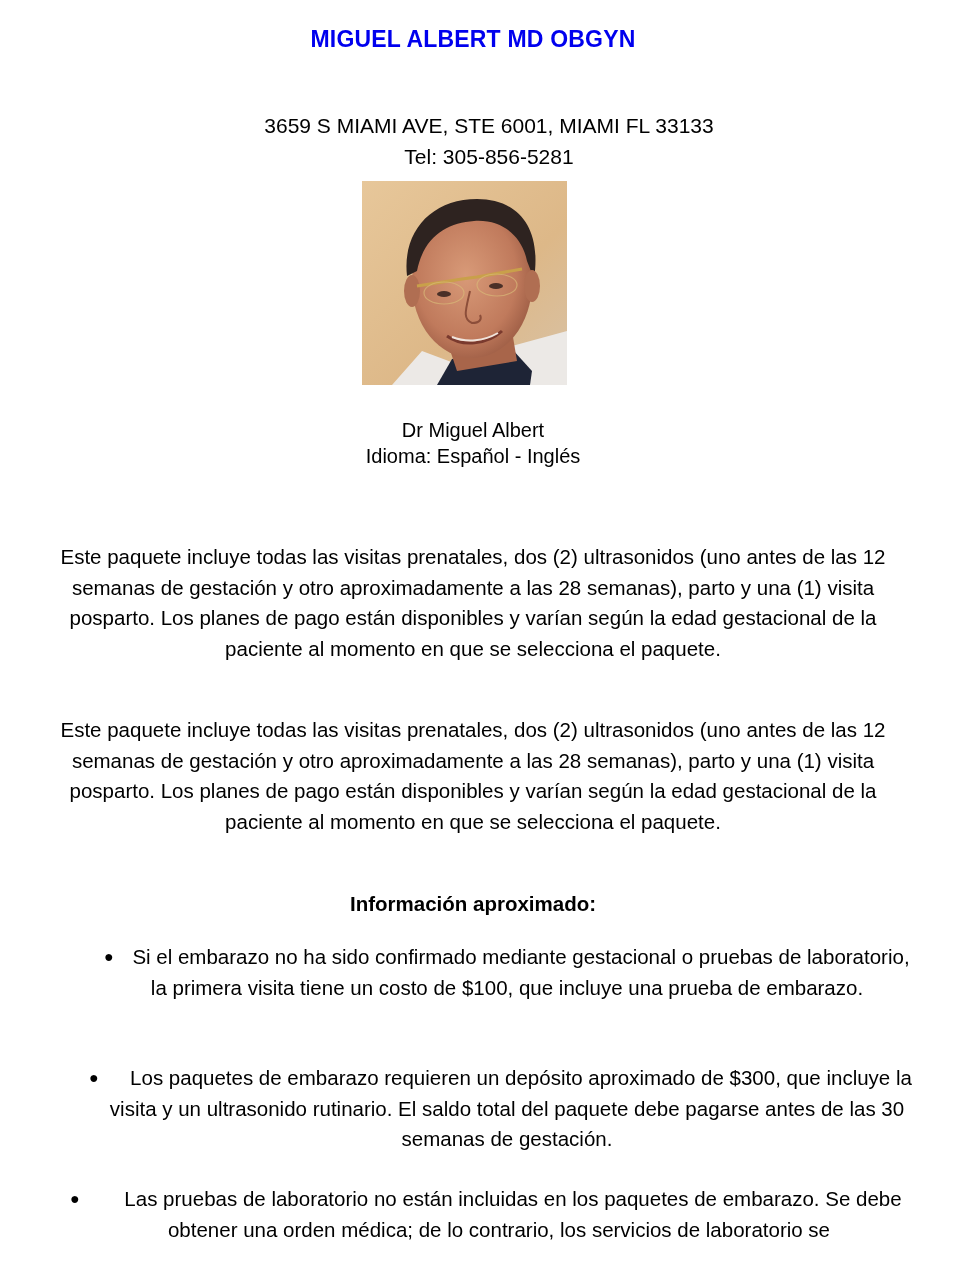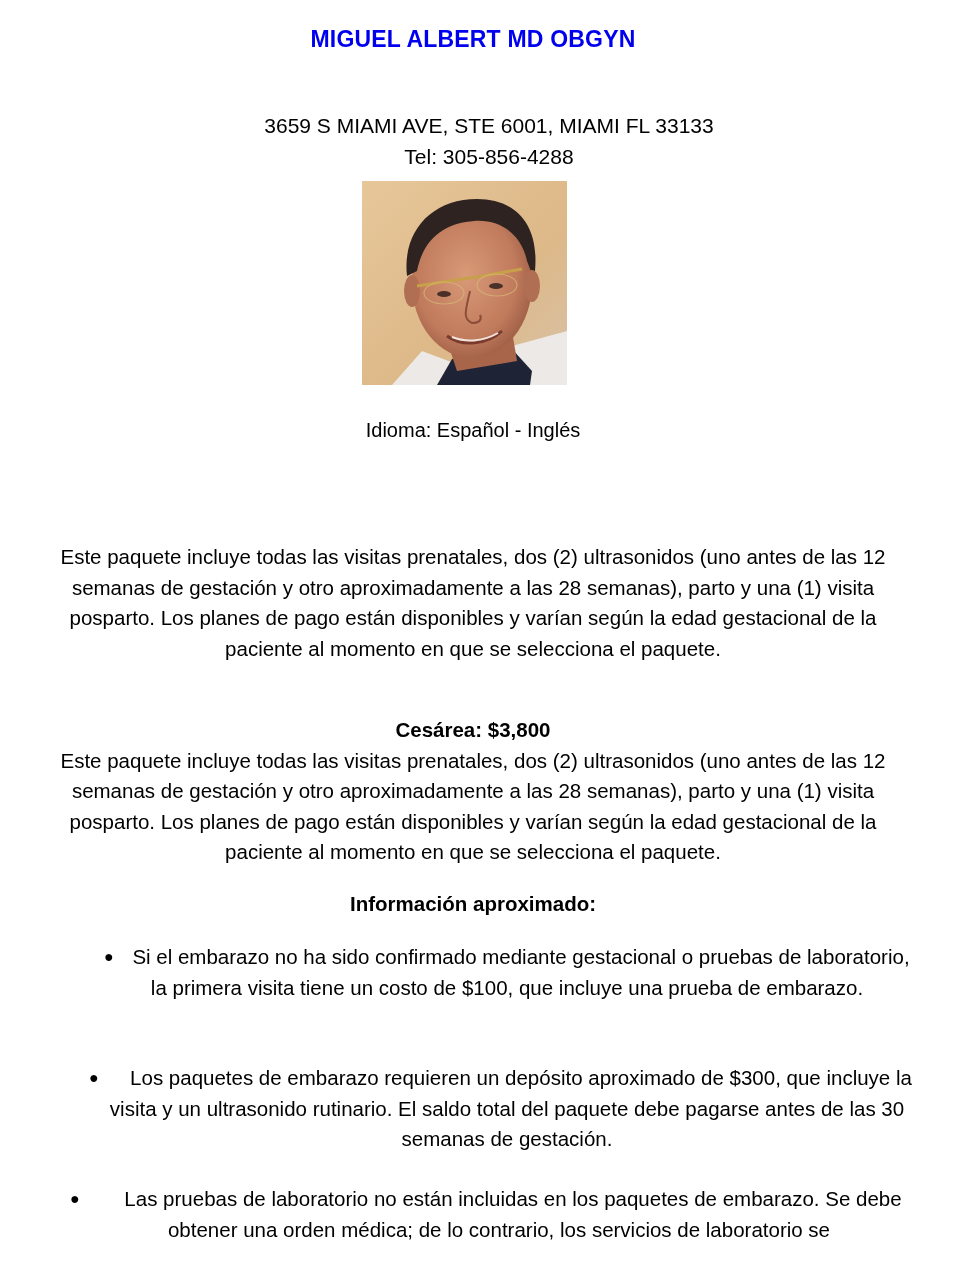--- a/index.html
+++ b/index.html
@@ -92,21 +92,21 @@
   </style>
 </head>
 <body>
 
 <div class="page">
 
   <div class="title">MIGUEL ALBERT MD OBGYN</div>
 
   <div class="addr">
     <div>3659 S MIAMI AVE, STE 6001, MIAMI FL 33133</div>
-    <div>Tel: 305-856-4288</div>
+    <div>Tel: 305-856-5281</div>
   </div>
 
   <div class="photo" title="Photo of Dr Miguel Albert">
     <svg width="205" height="204" viewBox="0 0 205 204">
       <defs>
         <linearGradient id="bg" x1="0" y1="0" x2="1" y2="1">
           <stop offset="0" stop-color="#e7c79a"></stop>
           <stop offset="0.6" stop-color="#ddb888"></stop>
           <stop offset="1" stop-color="#d8c2a6"></stop>
         </linearGradient>
@@ -139,29 +139,29 @@
       <ellipse cx="134" cy="105" rx="7" ry="3" fill="#4a3028"></ellipse>
 
       <path d="M108 110 C104 128 100 138 110 142 C118 142 120 138 118 134" stroke="#8c4e3a" stroke-width="2" fill="none"></path>
 
       <path d="M85 155 C100 166 125 164 140 150" stroke="#7a3a2e" stroke-width="3" fill="none"></path>
       <path d="M90 156 C105 162 122 160 136 152" stroke="#f0e4dc" stroke-width="2" fill="none"></path>
     </svg>
   </div>
 
   <div class="docinfo">
+    <div>Dr Miguel Albert</div>
     <div>Idioma: Español - Inglés</div>
   </div>
 
   <div class="section sec1">
     <div>Este paquete incluye todas las visitas prenatales, dos (2) ultrasonidos (uno antes de las 12 semanas de gestación y otro aproximadamente a las 28 semanas), parto y una (1) visita posparto. Los planes de pago están disponibles y varían según la edad gestacional de la paciente al momento en que se selecciona el paquete.</div>
   </div>
 
   <div class="section sec2">
-    <div class="heading">Cesárea: $3,800</div>
     <div>Este paquete incluye todas las visitas prenatales, dos (2) ultrasonidos (uno antes de las 12 semanas de gestación y otro aproximadamente a las 28 semanas), parto y una (1) visita posparto. Los planes de pago están disponibles y varían según la edad gestacional de la paciente al momento en que se selecciona el paquete.</div>
   </div>
 
   <div class="section sec3">
     <div class="heading">Información aproximado:</div>
   </div>
 
   <div class="bullets">
     <div class="bullet b1">
       <span class="dot" style="left:4px; top:0px;">●</span>

